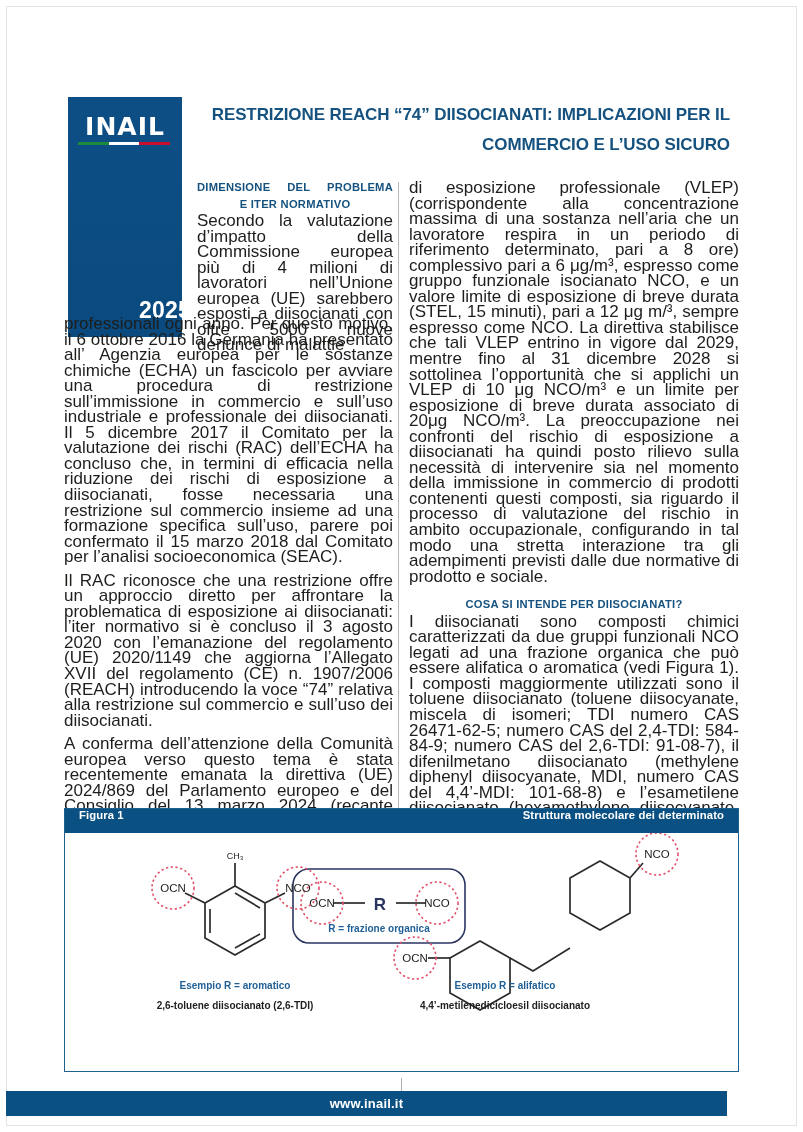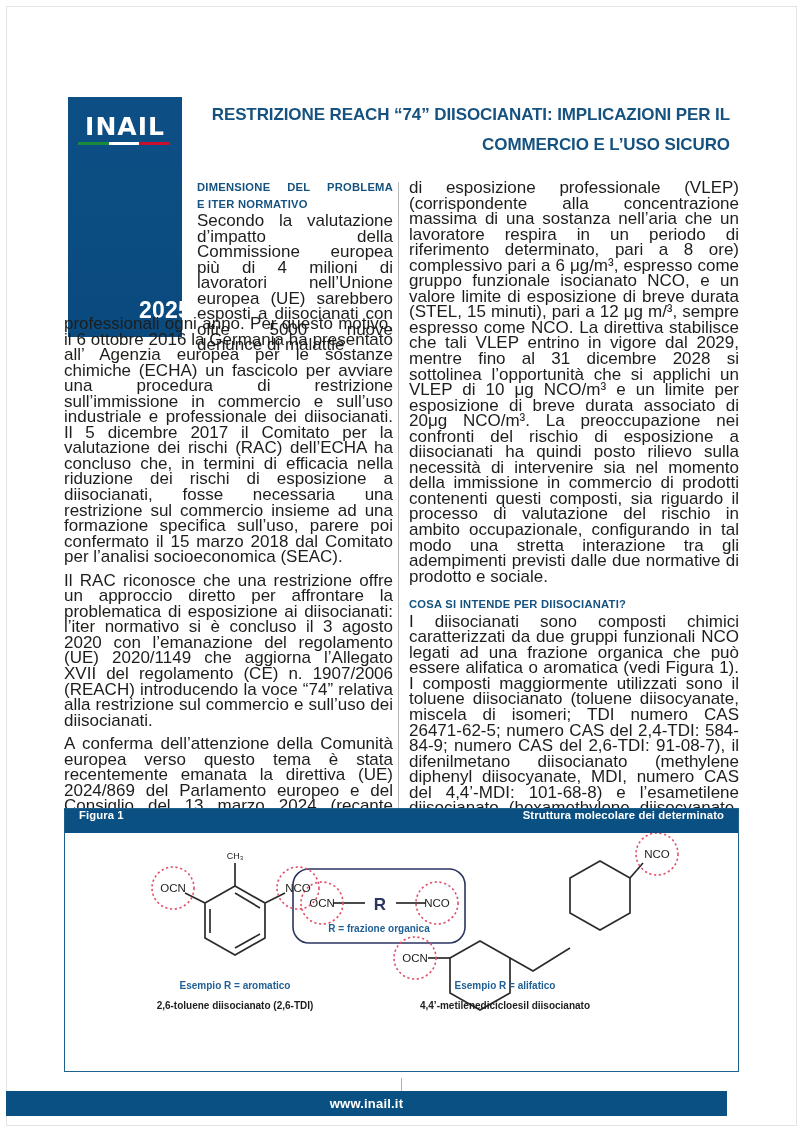--- a/index.html
+++ b/index.html
@@ -137,20 +137,21 @@
   }
   .sec-head {
     color: #16527f;
     font-family: "Liberation Sans", sans-serif;
     font-weight: bold;
     font-size: 11.2px;
     line-height: 15.5px;
     letter-spacing: .25px;
     text-transform: uppercase;
     margin: 0 0 1px 0;
+    text-align: center;
   }
   .sec-head.spaced { text-align: justify; text-align-last: justify; }
   p.txt {
     margin: 0;
     color: #1d1d1b;
     font-family: "Liberation Sans", sans-serif;
     font-size: 17px;
     line-height: 15.55px;
     text-align: justify;
     hyphens: manual;

